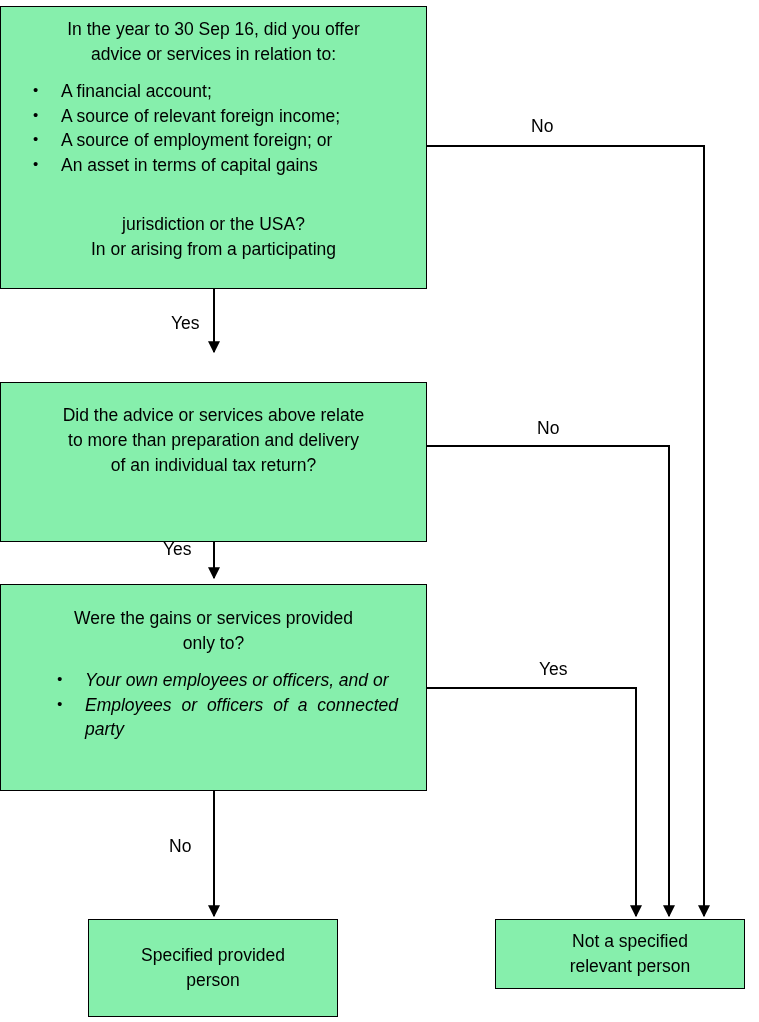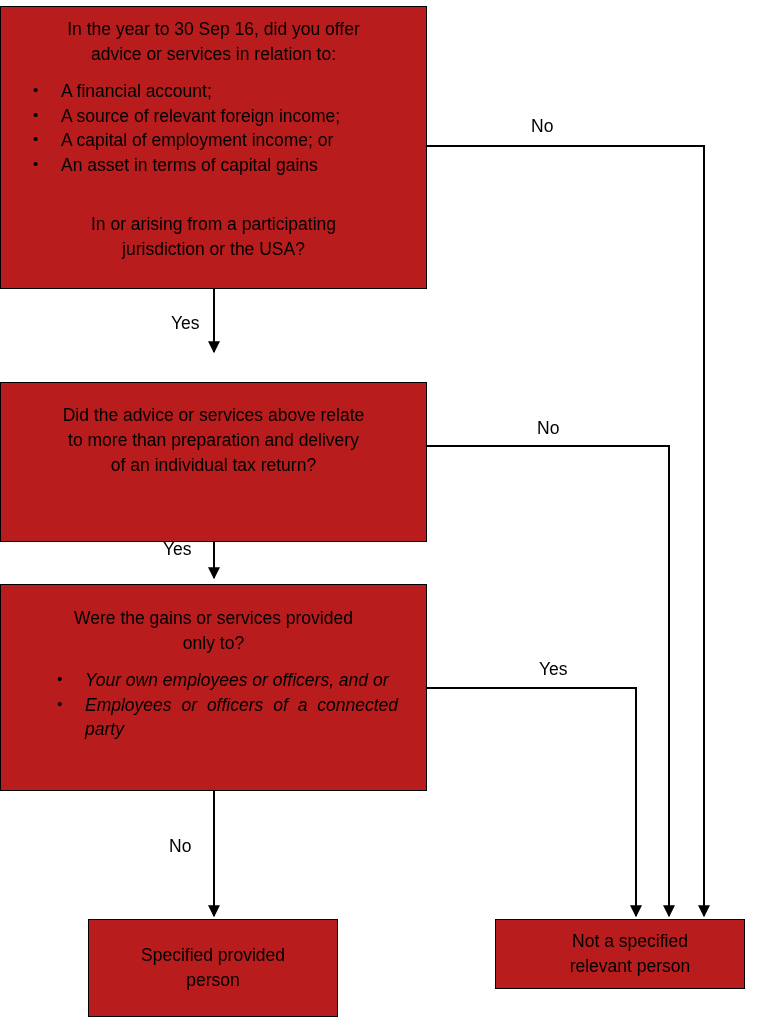--- a/index.html
+++ b/index.html
@@ -18,21 +18,21 @@
   #canvas {
     position: absolute;
     left: 0; top: 0;
     width: 759px;
     height: 1022px;
   }
   .box {
     position: absolute;
     box-sizing: border-box;
     border: 1.5px solid #000000;
-    background: #b91c1c;
+    background: #86efac;
     font-size: 17.5px;
     line-height: 1.42;
   }
   .box .head {
     text-align: center;
     padding: 0 6px;
   }
   .box ul {
     margin: 12px;
     padding: 0 6px 0 48px;
@@ -100,26 +100,26 @@
 
     <polyline points="427,688 636,688 636,916" fill="none" stroke="#000000" stroke-width="2" marker-end="url(#arrow)"></polyline>
   </svg>
 
   <div class="box" style="left:0px; top:6px; width:427px; height:283px; padding-top:10px;">
     <div class="head">In the year to 30 Sep 16, did you offer</div>
     <div class="head">advice or services in relation to:</div>
     <ul>
       <li>A financial account;</li>
       <li>A source of relevant foreign income;</li>
-      <li>A capital of employment income; or</li>
+      <li>A source of employment foreign; or</li>
       <li>An asset in terms of capital gains</li>
     </ul>
     <div class="head" style="height:22px;"></div>
+    <div class="head">jurisdiction or the USA?</div>
     <div class="head">In or arising from a participating</div>
-    <div class="head">jurisdiction or the USA?</div>
   </div>
 
   <div class="box" style="left:0px; top:359px; width:427px; height:160px; padding-top:20px;margin-top:23px;">
     <div class="head">Did the advice or services above relate</div>
     <div class="head">to more than preparation and delivery</div>
     <div class="head">of an individual tax return?</div>
   </div>
 
   <div class="box" style="left:0px; top:584px; width:427px; height:207px; padding-top:21px;">
     <div class="head">Were the gains or services provided</div>

